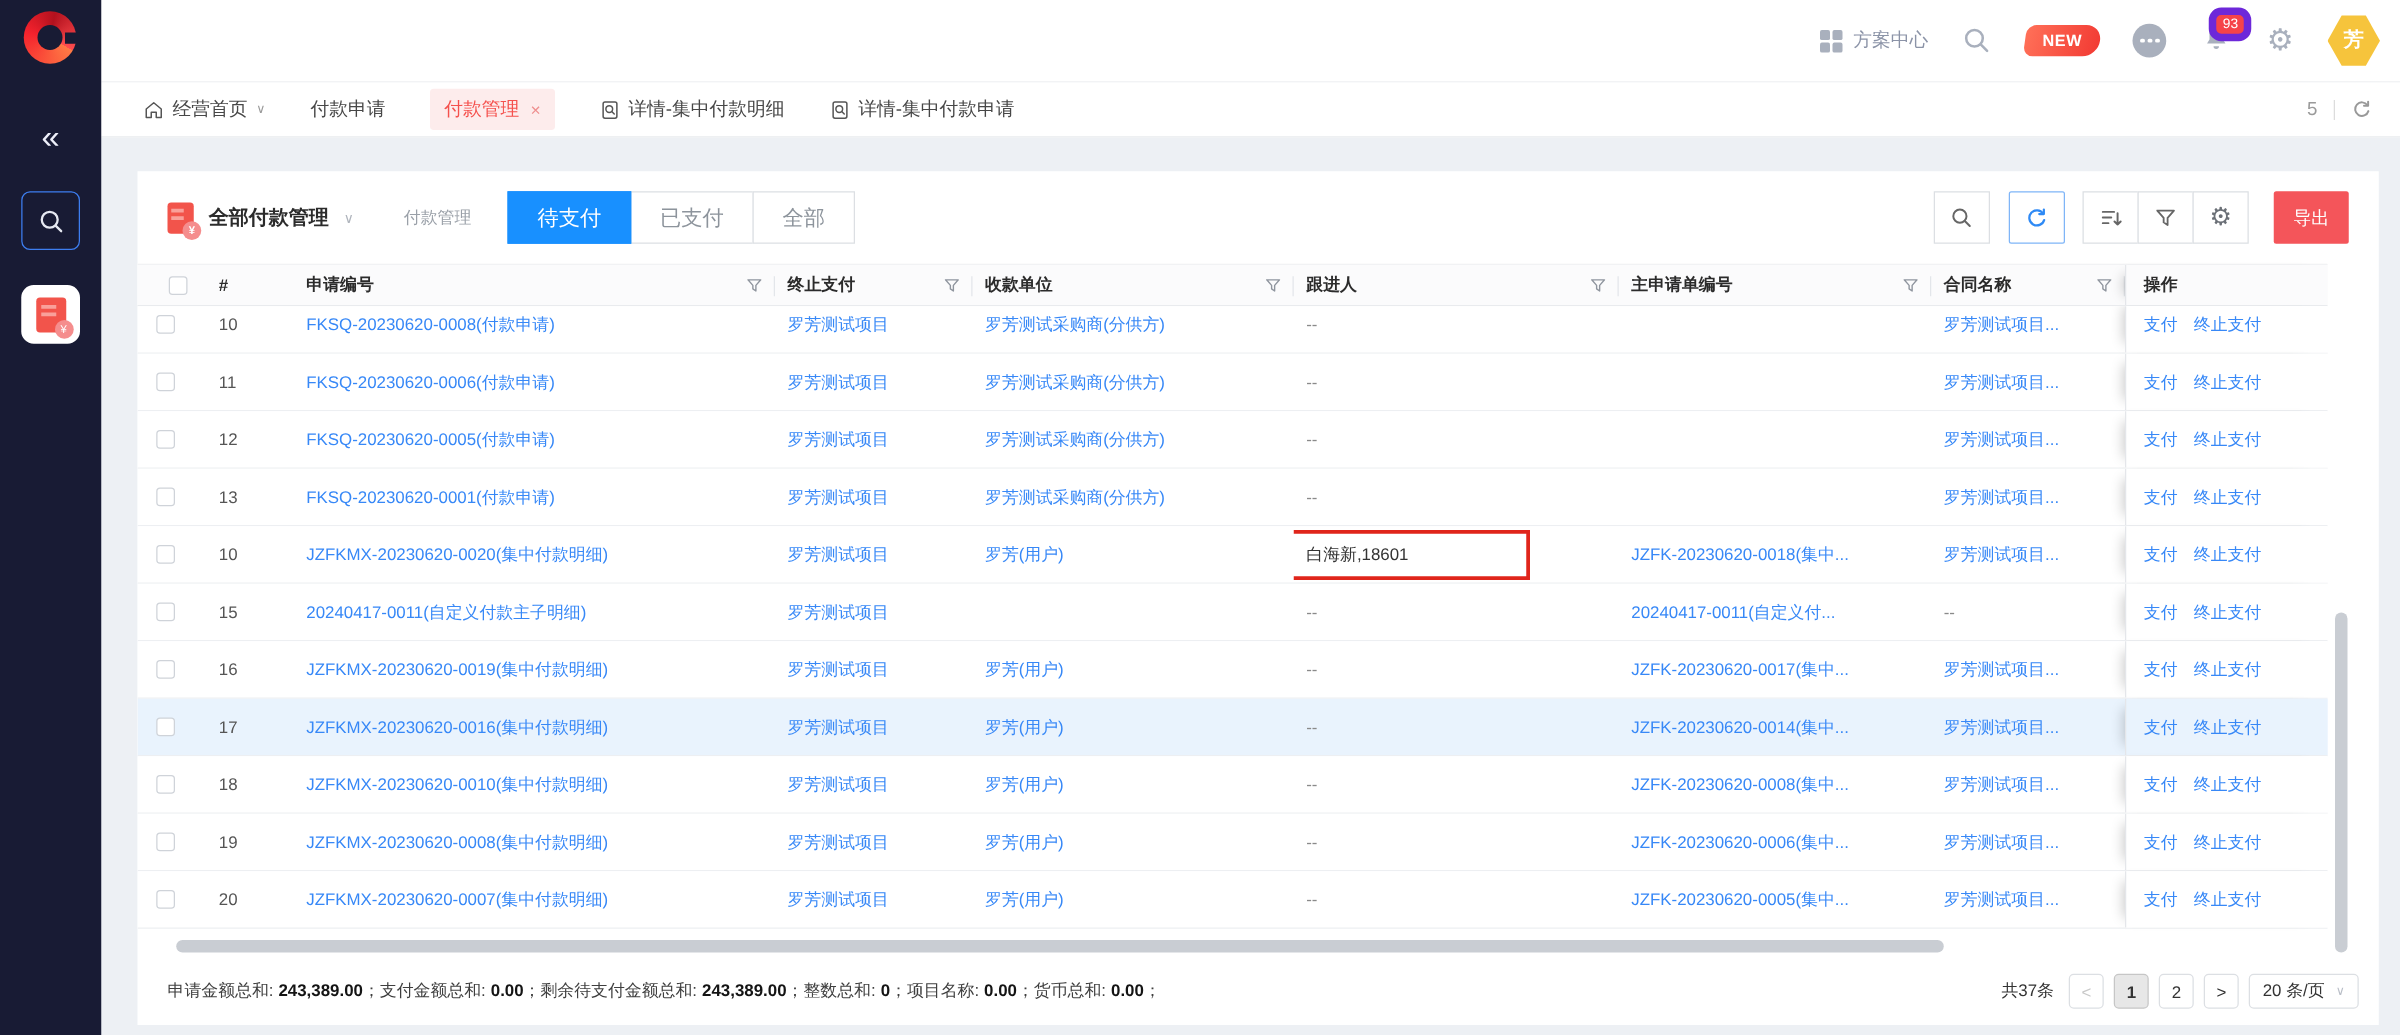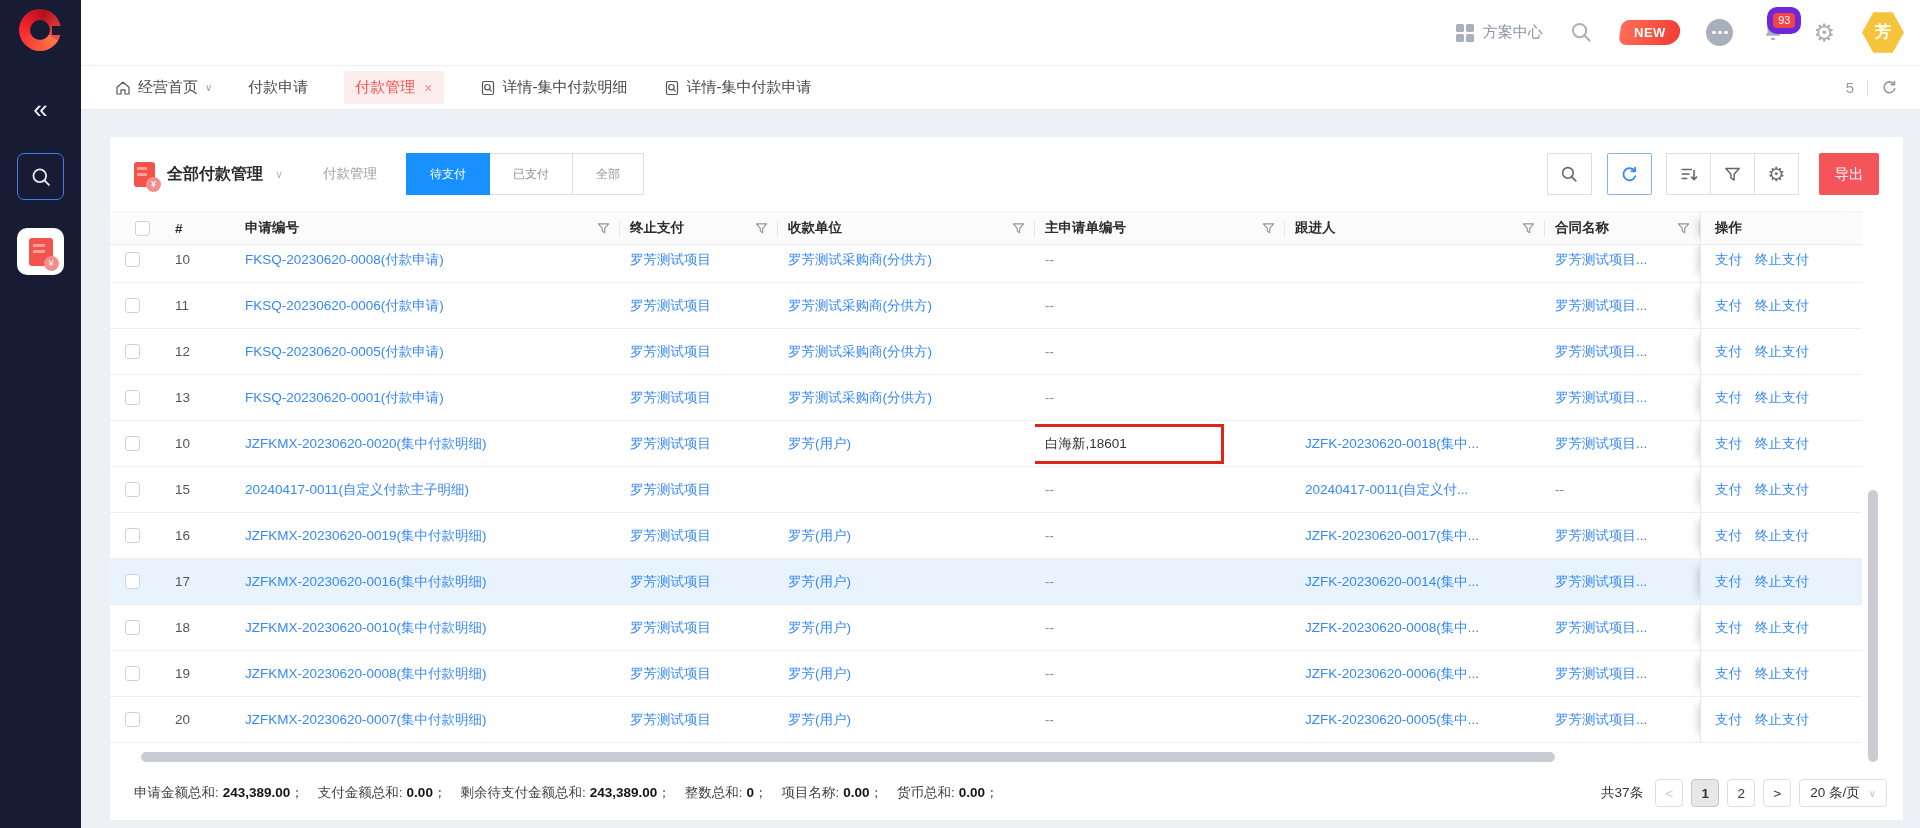--- a/index.html
+++ b/index.html
@@ -54,21 +54,21 @@
   .vdiv{width:1px;height:16px;background:#dcdcdc;}
 
   
   .card{position:absolute;left:110px;top:137px;width:1793px;height:683px;background:#fff;}
 
   .card-toolbar{height:74px;display:flex;align-items:center;padding:0 24px;}
   .view-title{display:flex;align-items:center;gap:12px;font-size:16px;font-weight:bold;color:#2b2b2b;cursor:pointer;}
   .view-title .chev{color:#b0b5bd;font-size:11px;font-weight:normal;}
   .view-tag{margin-left:40px;color:#9aa0a8;font-size:13.5px;}
   .seg{display:flex;margin-left:30px;}
-  .seg .seg-btn{height:42px;padding:0 23px;font-size:12px;border:1px solid #dcdfe3;background:#fff;color:#8d949c;
+  .seg .seg-btn{height:42px;padding:0 23px;font-size:17px;border:1px solid #dcdfe3;background:#fff;color:#8d949c;
                 margin-left:-1px;cursor:pointer;}
   .seg .seg-btn.on{background:#1890ff;border-color:#1890ff;color:#fff;z-index:1;position:relative;}
   .tb-right{margin-left:auto;display:flex;align-items:center;}
   .kw-input{width:214px;height:42px;border:1px solid #dcdfe3;padding:0 12px;font-size:13.5px;color:#333;outline:none;
             font-family:inherit;}
   .kw-input::placeholder{color:#b9bec7;}
   .icon-btn{width:45px;height:42px;border:1px solid #dcdfe3;background:#fff;display:flex;align-items:center;justify-content:center;cursor:pointer;}
   .search-btn{margin-left:-1px;}
   .refresh-btn{margin-left:15px;border-color:#7fb5f7;border-radius:2px;}
   .btn-group{display:flex;margin-left:14px;}
@@ -96,21 +96,21 @@
   .cb{width:15px;height:15px;border:1px solid #cfd3d9;border-radius:3px;background:#fff;margin-left:15px;cursor:pointer;flex:none;}
   .col-op{border-left:1px solid #e4e6ea;box-shadow:-9px 0 10px -8px rgba(0,0,0,.22);padding-left:14px;gap:13px;background:inherit;}
   .redbox{position:absolute;left:-16px;top:3px;width:205px;height:40px;border:3px solid #e0251b;z-index:3;pointer-events:none;}
 
   .vscroll{position:absolute;right:25px;top:353px;width:10px;height:272px;background:#c9cdd3;border-radius:5px;cursor:pointer;}
   .hscroll{position:absolute;left:31px;top:615px;width:1414px;height:10px;background:#c9cdd3;border-radius:5px;cursor:pointer;}
 
   
   .card-footer{position:absolute;left:0;bottom:0;width:100%;height:54px;display:flex;align-items:center;
                padding:0 16px 0 24px;}
-  .summary{display:flex;align-items:center;gap:14px;font-size:13.5px;color:#3f3f3f;white-space:nowrap;justify-content:flex-end;}
+  .summary{display:flex;align-items:center;gap:0;font-size:13.5px;color:#3f3f3f;white-space:nowrap;justify-content:flex-end;}
   .summary b{color:#141414;margin-left:4px;}
   .pager{margin-left:auto;display:flex;align-items:center;gap:8px;}
   .pg-total{font-size:13.5px;color:#333;margin-right:4px;}
   .pg{min-width:28px;height:28px;border:1px solid #dcdfe3;border-radius:4px;background:#fff;display:flex;
       align-items:center;justify-content:center;font-size:13.5px;color:#333;cursor:pointer;padding:0 6px;}
   .pg.disabled{color:#c9c9c9;cursor:default;}
   .pg.cur{background:#e7e7e7;border-color:#c6c6c6;font-weight:bold;}
   .pgsize{height:28px;border:1px solid #dcdfe3;border-radius:4px;padding:0 10px;display:flex;align-items:center;
           gap:9px;color:#333;font-size:13.5px;cursor:pointer;}
   .pgsize .chev{color:#b9bec7;font-size:10px;}
@@ -274,28 +274,28 @@
           <svg class="funnel" width="13" height="13" viewBox="0 0 14 14">
             <path d="M1.5 2 h11 L8.3 6.8 v4.8 L5.7 9.8 V6.8 Z" fill="none" stroke="#8f959e" stroke-width="1.2" stroke-linejoin="round"></path>
           </svg>
         </div>
         <div class="th sep" style="width:257px">
           <span>收款单位</span>
           <svg class="funnel" width="13" height="13" viewBox="0 0 14 14">
             <path d="M1.5 2 h11 L8.3 6.8 v4.8 L5.7 9.8 V6.8 Z" fill="none" stroke="#8f959e" stroke-width="1.2" stroke-linejoin="round"></path>
           </svg>
         </div>
+        <div class="th sep" style="width:260px">
+          <span>跟进人</span>
+          <svg class="funnel" width="13" height="13" viewBox="0 0 14 14">
+            <path d="M1.5 2 h11 L8.3 6.8 v4.8 L5.7 9.8 V6.8 Z" fill="none" stroke="#8f959e" stroke-width="1.2" stroke-linejoin="round"></path>
+          </svg>
+        </div>
         <div class="th sep" style="width:250px">
           <span>主申请单编号</span>
-          <svg class="funnel" width="13" height="13" viewBox="0 0 14 14">
-            <path d="M1.5 2 h11 L8.3 6.8 v4.8 L5.7 9.8 V6.8 Z" fill="none" stroke="#8f959e" stroke-width="1.2" stroke-linejoin="round"></path>
-          </svg>
-        </div>
-        <div class="th sep" style="width:260px">
-          <span>跟进人</span>
           <svg class="funnel" width="13" height="13" viewBox="0 0 14 14">
             <path d="M1.5 2 h11 L8.3 6.8 v4.8 L5.7 9.8 V6.8 Z" fill="none" stroke="#8f959e" stroke-width="1.2" stroke-linejoin="round"></path>
           </svg>
         </div>
         <div class="th sep" style="width:155px">
           <span>合同名称</span>
           <svg class="funnel" width="13" height="13" viewBox="0 0 14 14">
             <path d="M1.5 2 h11 L8.3 6.8 v4.8 L5.7 9.8 V6.8 Z" fill="none" stroke="#8f959e" stroke-width="1.2" stroke-linejoin="round"></path>
           </svg>
         </div>

